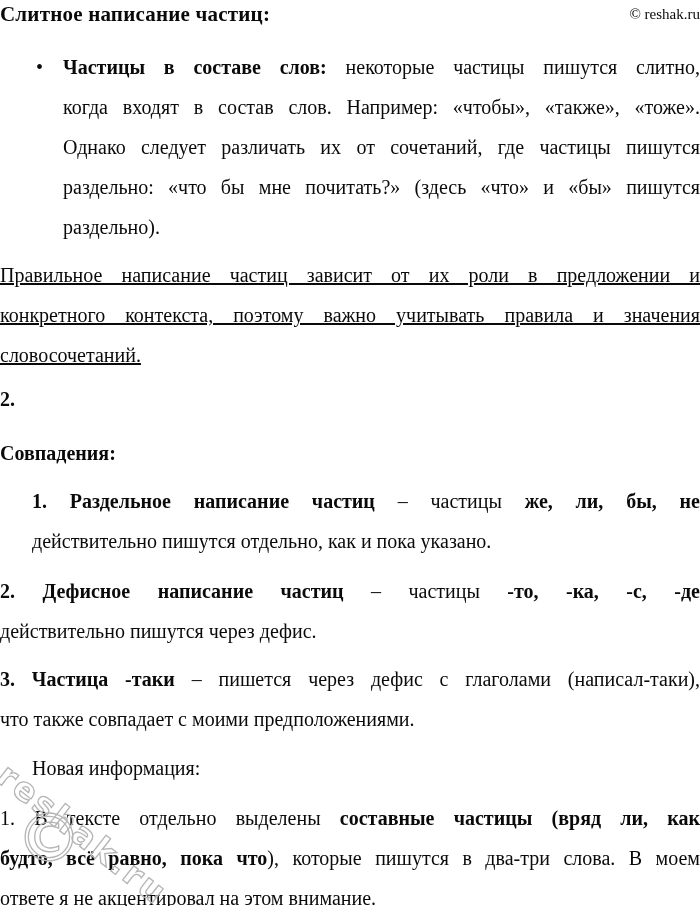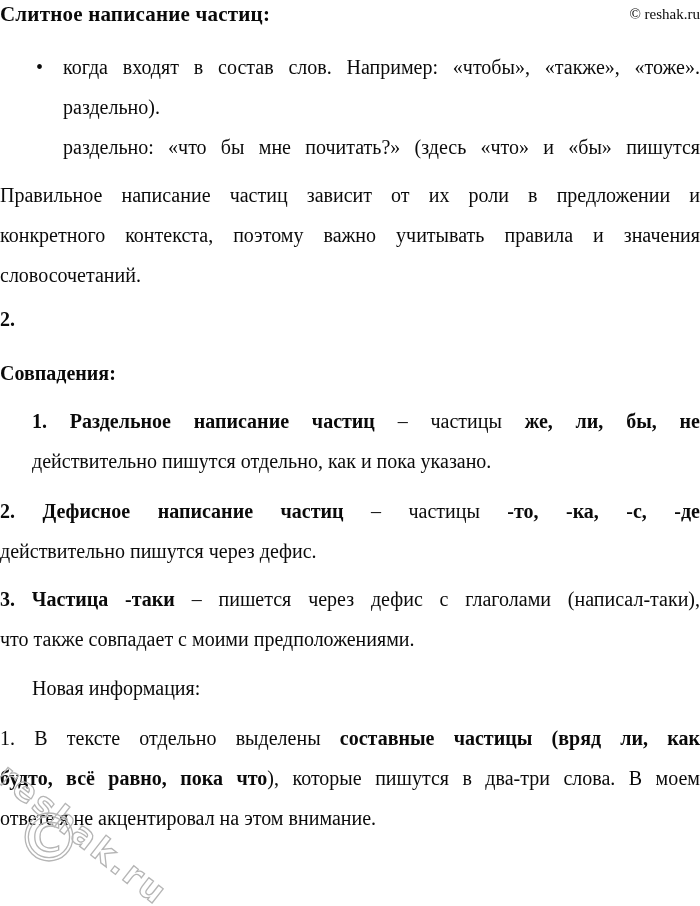--- a/index.html
+++ b/index.html
@@ -30,21 +30,21 @@
 
   .tline { text-align: justify; text-align-last: justify; }
   .tline.last { text-align-last: left; }
 
   .bullet-para { position: relative; padding-left: 63px; margin-top: 16px; }
   .bullet-dot {
     position: absolute; left: 36px; top: 0;
     line-height: 40px; font-size: 20px;
   }
 
-  .intro-para { margin-top: 8px; }
+  .intro-para { margin-top: 8px; text-decoration: underline; }
   .section-number { margin-top: 4px; font-weight: bold; }
   .sub-heading { margin-top: 14px; font-weight: bold; }
   .match-item-1 { margin-top: 8px; padding-left: 32px; }
   .match-item-2 { margin-top: 10px; }
   .match-item-3 { margin-top: 8px; }
   .newinfo-heading { margin-top: 9px; font-weight: normal; margin-left: 32px; }
   .newinfo-para { margin-top: 10px; }
 
   
   .wm-diag {
@@ -82,23 +82,25 @@
 <div class="page">
 
   <div class="top-row">
     <span class="doc-title">Слитное написание частиц:</span>
     <span class="copyright">© reshak.ru</span>
   </div>
 
   <div class="bullet-para">
     <span class="bullet-dot">•</span>
     <div>
+        <div class="tline"><span class="b">Частицы в составе слов: </span><span>некоторые частицы пишутся слитно,</span></div>
         <div class="tline"><span>когда входят в состав слов. Например: «чтобы», «также», «тоже».</span></div>
+        <div class="tline"><span>Однако следует различать их от сочетаний, где частицы пишутся</span></div>
+        <div class="tline"><span>раздельно: «что бы мне почитать?» (здесь «что» и «бы» пишутся</span></div>
         <div class="tline last"><span>раздельно).</span></div>
-        <div class="tline"><span>раздельно: «что бы мне почитать?» (здесь «что» и «бы» пишутся</span></div>
       </div>
   </div>
 
   <div class="intro-para">
       <div class="tline"><span>Правильное написание частиц зависит от их роли в предложении и</span></div>
       <div class="tline"><span>конкретного контекста, поэтому важно учитывать правила и значения</span></div>
       <div class="tline last"><span>словосочетаний.</span></div>
     </div>
 
   <div class="section-number">2.</div>

